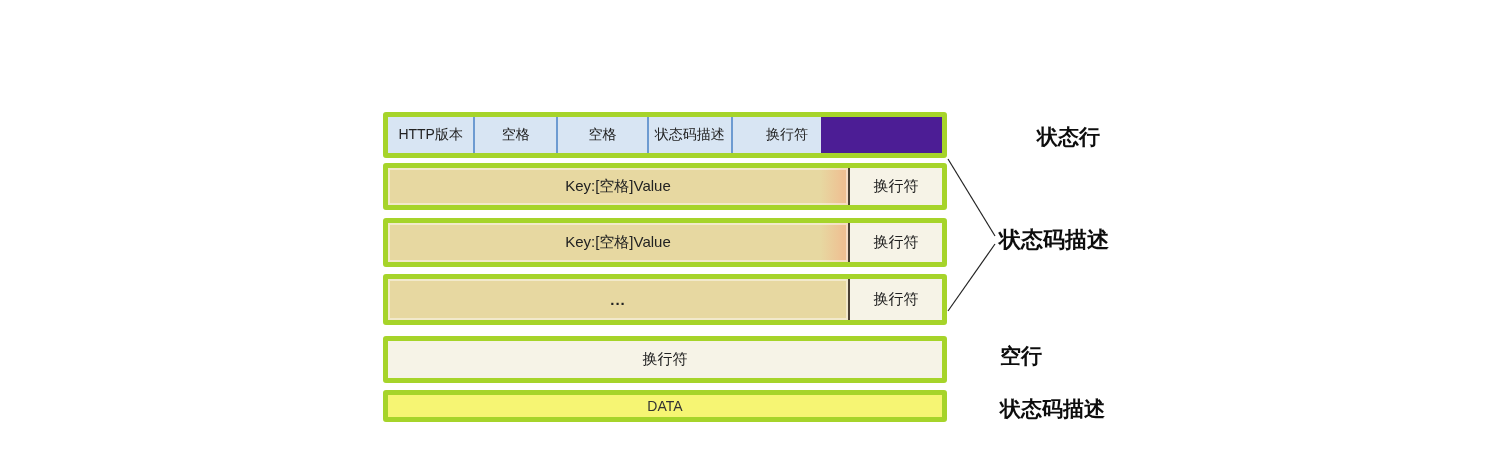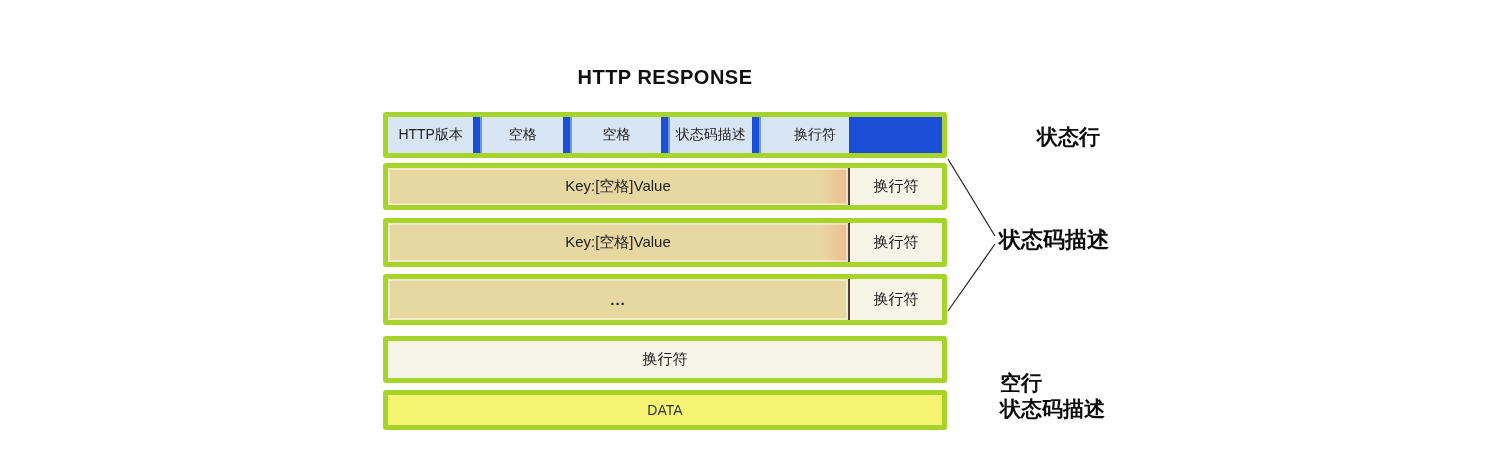--- a/index.html
+++ b/index.html
@@ -25,31 +25,31 @@
     position:absolute;left:383px;top:66px;width:564px;
     text-align:center;font-size:20px;font-weight:bold;color:#111;
     letter-spacing:0.5px;
   }
   .row{
     position:absolute;left:383px;width:564px;
     border:5px solid var(--green);
     border-radius:3px;
     box-sizing:border-box;
     display:flex;align-items:stretch;
-    background:#1d4ed8;
+    background:#4c1d95;
   }
   
   .r-status{top:112px;height:46px;}
   .cell{
     display:flex;align-items:center;justify-content:center;
     background:var(--blue-fill);
     font-size:14px;color:#222;
     box-sizing:border-box;
   }
-  .cell + .cell{border-left:2px solid var(--blue-line);margin-left:7px;}
+  .cell + .cell{border-left:2px solid var(--blue-line);}
   .cell:nth-child(1){flex:0 0 15.4%;}
   .cell:nth-child(2){flex:0 0 15.0%;}
   .cell:nth-child(3){flex:0 0 16.3%;}
   .cell:nth-child(4){flex:0 0 15.2%;}
   .cell:nth-child(5){flex:0 0 16.3%;padding-left:20px;}
   .cell:nth-child(6){flex:1 1 auto;background:var(--cream);border-left:2px solid var(--navy-line);}
   
   .r-h1{top:163px;height:47px;}
   .r-h2{top:218px;height:49px;}
   .r-h3{top:274px;height:51px;}
@@ -66,41 +66,40 @@
     border-left:2px solid #4a4034;
   }
   
   .r-blank{top:336px;height:47px;}
   .full{
     flex:1 1 auto;display:flex;align-items:center;justify-content:center;
     font-size:15px;color:#222;
   }
   .r-blank .full{background:var(--cream);}
   
-  .r-data{top:390px;height:40px;}
+  .r-data{top:390px;height:32px;}
   .r-data .full{background:var(--yellow);font-size:14px;color:#333;}
   
   .side-label{
     position:absolute;
     font-size:21px;font-weight:bold;color:#0d0d0d;
     white-space:nowrap;
   }
   .lbl-status{left:1037px;top:123px;}
   .lbl-headers{left:999px;top:225px;font-size:22px;}
-  .lbl-blank{left:1000px;top:342px;margin-top:27px;}
+  .lbl-blank{left:1000px;top:342px;}
   .lbl-body{left:1000px;top:395px;}
   
   .connectors{position:absolute;left:0;top:0;width:1493px;height:471px;pointer-events:none;}
 </style>
 </head>
 <body>
 
 <div class="canvas">
 
-  <div class="title">HTTP RESPONSE</div>
 
   <div class="row r-status">
     <div class="cell">HTTP版本</div>
     <div class="cell">空格</div>
     <div class="cell">空格</div>
     <div class="cell">状态码描述</div>
     <div class="cell">换行符</div>
   </div>
 
   <div class="row r-h1">

